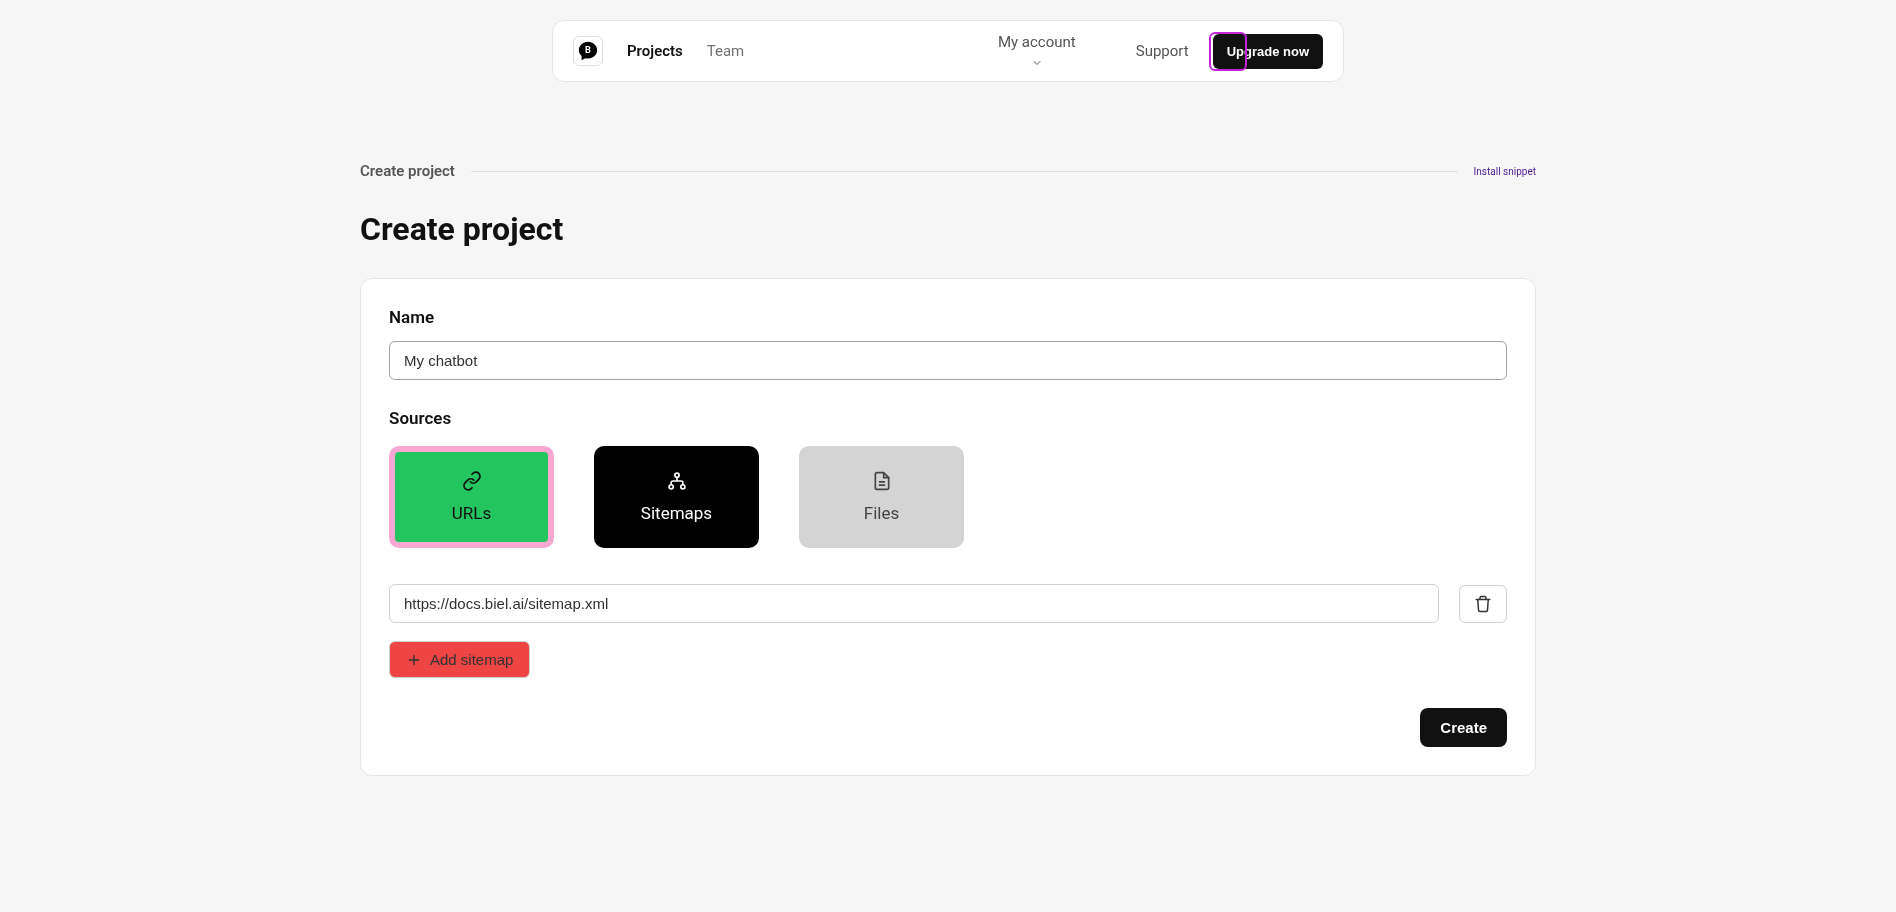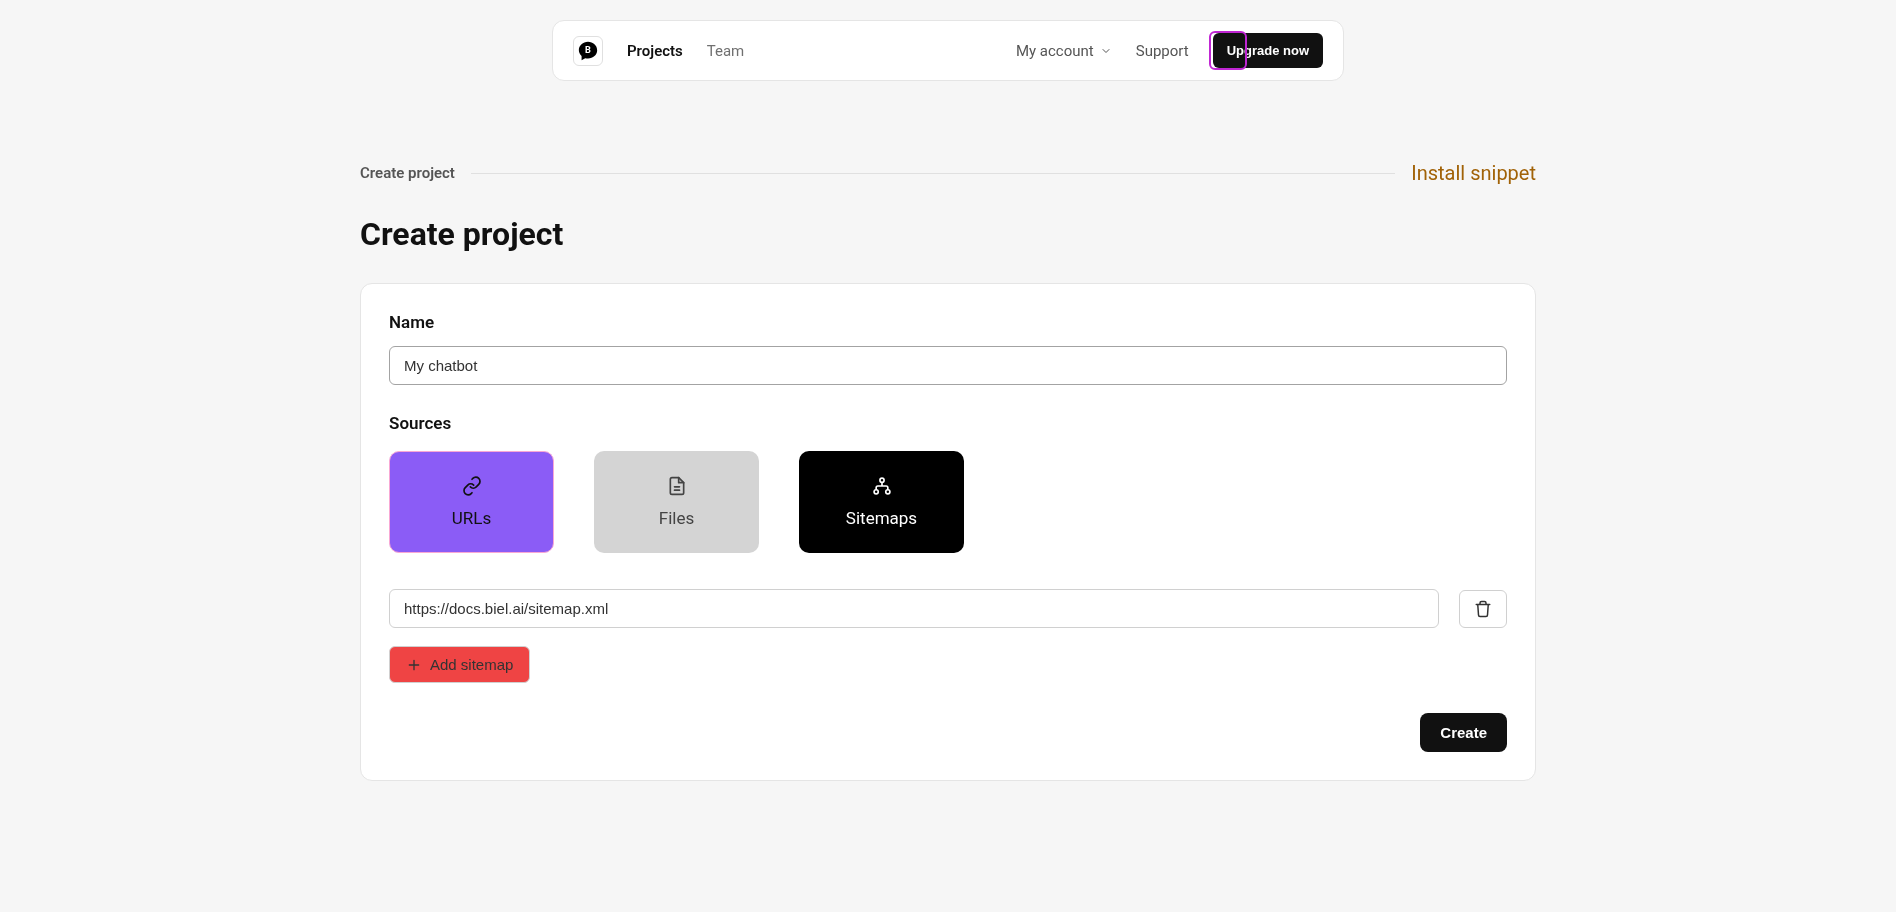--- a/index.html
+++ b/index.html
@@ -61,26 +61,28 @@
       gap: 24px;
     }
     
     .account-link {
       display: flex;
       align-items: center;
       gap: 6px;
       font-size: 15px;
       color: #555;
       cursor: pointer;
+      flex-direction: column;
     }
     
     .support-link {
       font-size: 15px;
       color: #555;
       cursor: pointer;
+      margin-left: 36px;
     }
     
     .upgrade-btn {
       background: #111;
       color: #fff;
       border: none;
       padding: 10px 14px;
       border-radius: 6px;
       font-size: 13px;
       font-weight: 600;
@@ -118,22 +120,22 @@
     }
     
     .breadcrumb-line {
       flex: 1;
       height: 1px;
       background: #e0e0e0;
       margin: 0 16px;
     }
     
     .breadcrumb-right {
-      font-size: 20px;
-      color: #a16207;
+      font-size: 10px;
+      color: #4c1d95;
     }
     
     .page-title {
       font-size: 32px;
       font-weight: 700;
       margin-bottom: 30px;
       color: #111;
     }
     
     .card {
@@ -177,22 +179,22 @@
       display: flex;
       flex-direction: column;
       align-items: center;
       justify-content: center;
       gap: 12px;
       cursor: pointer;
       font-size: 17px;
     }
     
     .source-tab.urls {
-      background: #8b5cf6;
-      border: 1px solid #f9a8d4;
+      background: #22c55e;
+      border: 6px solid #f9a8d4;
       color: #111;
     }
     
     .source-tab.sitemaps {
       background: #000;
       color: #fff;
       border: none;
     }
     
     .source-tab.files {
@@ -312,36 +314,36 @@
       <div class="sources-tabs">
 
         <div class="source-tab urls">
           <svg width="20" height="20" viewBox="0 0 24 24">
             <path d="M10 13a5 5 0 0 0 7.07 0l3-3a5 5 0 1 0-7.07-7.07l-1 1" stroke="#111" stroke-width="2" fill="none" stroke-linecap="round" stroke-linejoin="round"></path>
             <path d="M14 11a5 5 0 0 0-7.07 0l-3 3a5 5 0 1 0 7.07 7.07l1-1" stroke="#111" stroke-width="2" fill="none" stroke-linecap="round" stroke-linejoin="round"></path>
           </svg>
           <span>URLs</span>
         </div>
 
-        <div class="source-tab files">
-          <svg width="20" height="20" viewBox="0 0 24 24">
-            <path d="M14 2H6a2 2 0 0 0-2 2v16a2 2 0 0 0 2 2h12a2 2 0 0 0 2-2V8l-6-6z" stroke="#444" stroke-width="2" fill="none" stroke-linecap="round" stroke-linejoin="round"></path>
-            <path d="M14 2v6h6M9 13h6M9 17h6" stroke="#444" stroke-width="2" fill="none" stroke-linecap="round" stroke-linejoin="round"></path>
-          </svg>
-          <span>Files</span>
-        </div>
-
         <div class="source-tab sitemaps">
           <svg width="20" height="20" viewBox="0 0 24 24">
             <circle cx="12" cy="5" r="2.5" stroke="#fff" stroke-width="2" fill="none"></circle>
             <circle cx="5" cy="19" r="2.5" stroke="#fff" stroke-width="2" fill="none"></circle>
             <circle cx="19" cy="19" r="2.5" stroke="#fff" stroke-width="2" fill="none"></circle>
             <path d="M12 8v4M12 12H7c-1 0-2 1-2 2v2M12 12h5c1 0 2 1 2 2v2" stroke="#fff" stroke-width="2" fill="none" stroke-linecap="round"></path>
           </svg>
           <span>Sitemaps</span>
+        </div>
+
+        <div class="source-tab files">
+          <svg width="20" height="20" viewBox="0 0 24 24">
+            <path d="M14 2H6a2 2 0 0 0-2 2v16a2 2 0 0 0 2 2h12a2 2 0 0 0 2-2V8l-6-6z" stroke="#444" stroke-width="2" fill="none" stroke-linecap="round" stroke-linejoin="round"></path>
+            <path d="M14 2v6h6M9 13h6M9 17h6" stroke="#444" stroke-width="2" fill="none" stroke-linecap="round" stroke-linejoin="round"></path>
+          </svg>
+          <span>Files</span>
         </div>
 
       </div>
       
       <div class="sitemap-row">
         <input type="text" class="sitemap-input" value="https://docs.biel.ai/sitemap.xml" style="">
         <button class="delete-btn">
           <svg width="18" height="18" viewBox="0 0 24 24">
             <path d="M3 6h18M8 6V4a2 2 0 0 1 2-2h4a2 2 0 0 1 2 2v2M19 6l-1 14a2 2 0 0 1-2 2H8a2 2 0 0 1-2-2L5 6" stroke="#333" stroke-width="2" fill="none" stroke-linecap="round" stroke-linejoin="round"></path>
           </svg>

